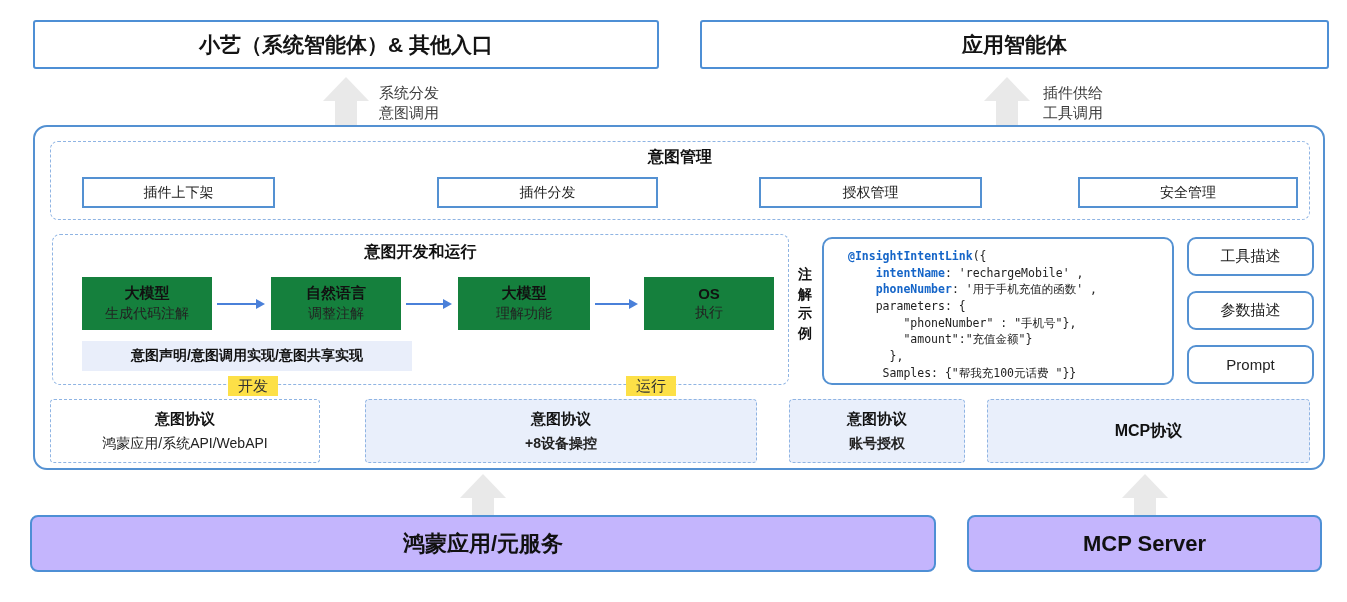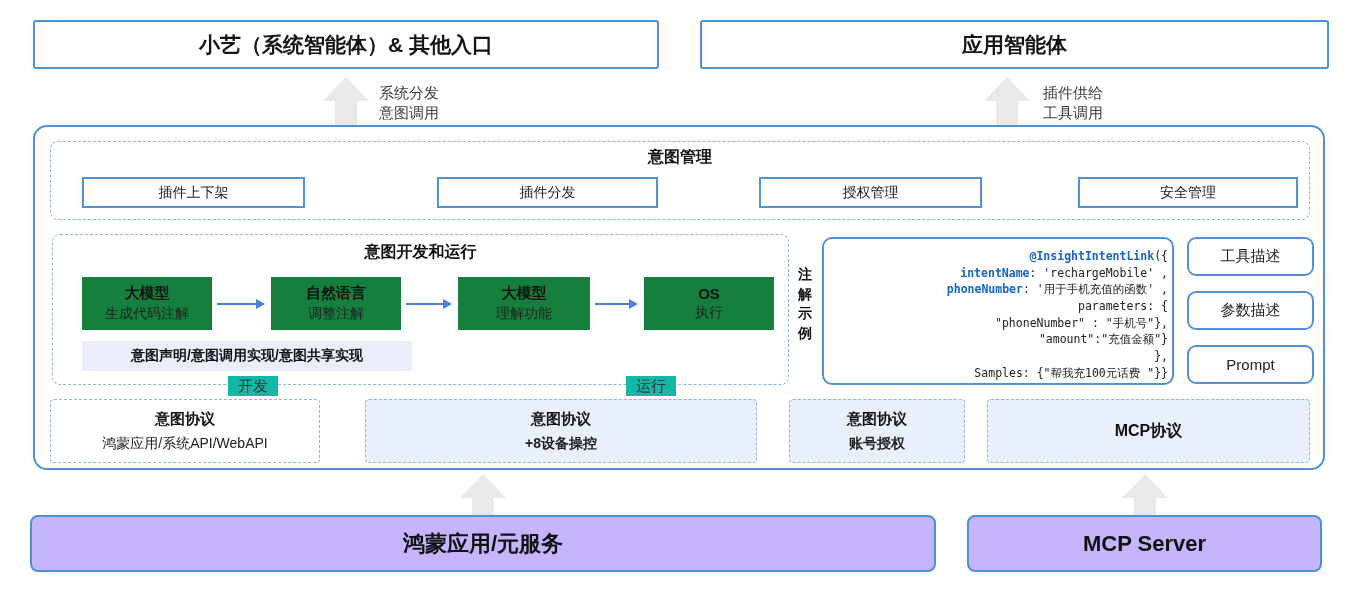--- a/index.html
+++ b/index.html
@@ -83,40 +83,40 @@
     content: ""; position: absolute; right: -3px; top: -4px; width: 0; height: 0;
     border-left: 9px solid #4a80d9; border-top: 5px solid transparent; border-bottom: 5px solid transparent;
   }
   #impl {
     position: absolute; left: 29px; top: 106px; width: 330px; height: 30px; background: #e9eefa;
     display: flex; align-items: center; justify-content: center;
     font-weight: bold; font-size: 14px; color: #111;
   }
   .phase {
     position: absolute; top: 141px; height: 20px; line-height: 20px;
-    background: #14b8a6; padding: 0 10px; font-size: 15px; color: #333;
+    background: #fde047; padding: 0 10px; font-size: 15px; color: #333;
     transform: translateX(-50%); z-index: 2;
   }
   #phase-dev { left: 200px; }
   #phase-run { left: 598px; }
 
   
   #side-label {
     position: absolute; left: 763px; top: 138px; width: 16px;
     font-weight: bold; font-size: 14px; line-height: 1.4;
     word-break: break-all; color: #111;
   }
   #code-box {
     position: absolute; left: 787px; top: 110px; width: 352px; height: 148px;
     border: 2px solid #5491d2; border-radius: 10px; background: #fff;
     padding: 9px 4px 0 24px;
     font-family: "DejaVu Sans Mono", monospace;
     font-size: 11.5px; line-height: 1.45; color: #222;
   }
-  .code-line { white-space: pre; text-align: right; }
+  .code-line { white-space: pre; }
   .kw { color: #1565c8; font-weight: bold; }
 
   
   .cap-box {
     position: absolute; left: 1152px; width: 127px; height: 39px;
     border: 2px solid #5491d2; border-radius: 9px; background: #fff;
     display: flex; align-items: center; justify-content: center;
     font-size: 15px; color: #222;
   }
 
@@ -166,21 +166,21 @@
     <div class="stem stem-tall"></div>
   </div>
   <div id="label-top-right" class="arrow-label">插件供给
 工具调用</div>
 
   <div id="container">
 
     <div id="mgmt">
       <div id="mgmt-title">意图管理</div>
 
-    <div class="mgmt-item" style="left: 31px; width: 223px;">插件上下架</div>
+    <div class="mgmt-item" style="left: 31px; width: 193px;">插件上下架</div>
         <div class="mgmt-item" style="left: 386px; width: 221px;">插件分发</div>
         <div class="mgmt-item" style="left: 708px; width: 223px;">授权管理</div>
         <div class="mgmt-item" style="left: 1027px; width: 220px;">安全管理</div>
       </div>
 
     <div id="devrun">
       <div id="devrun-title">意图开发和运行</div>
 
       <div id="impl">意图声明/意图调用实现/意图共享实现</div>
       <div id="phase-dev" class="phase">开发</div>

